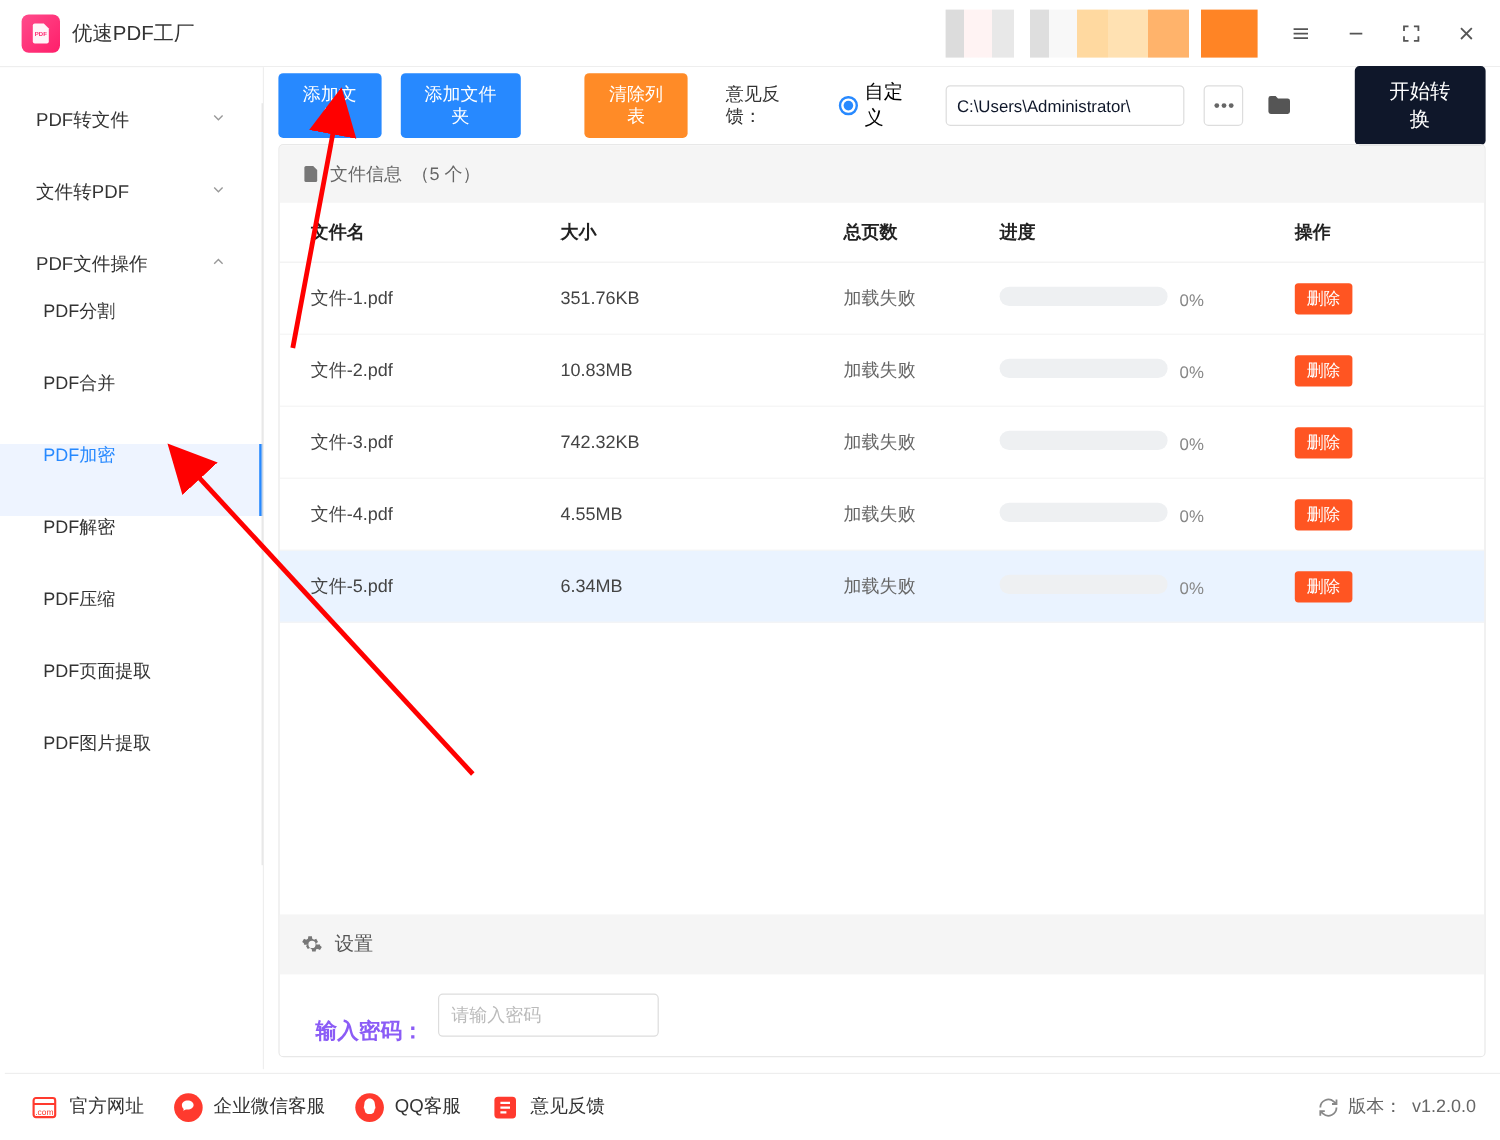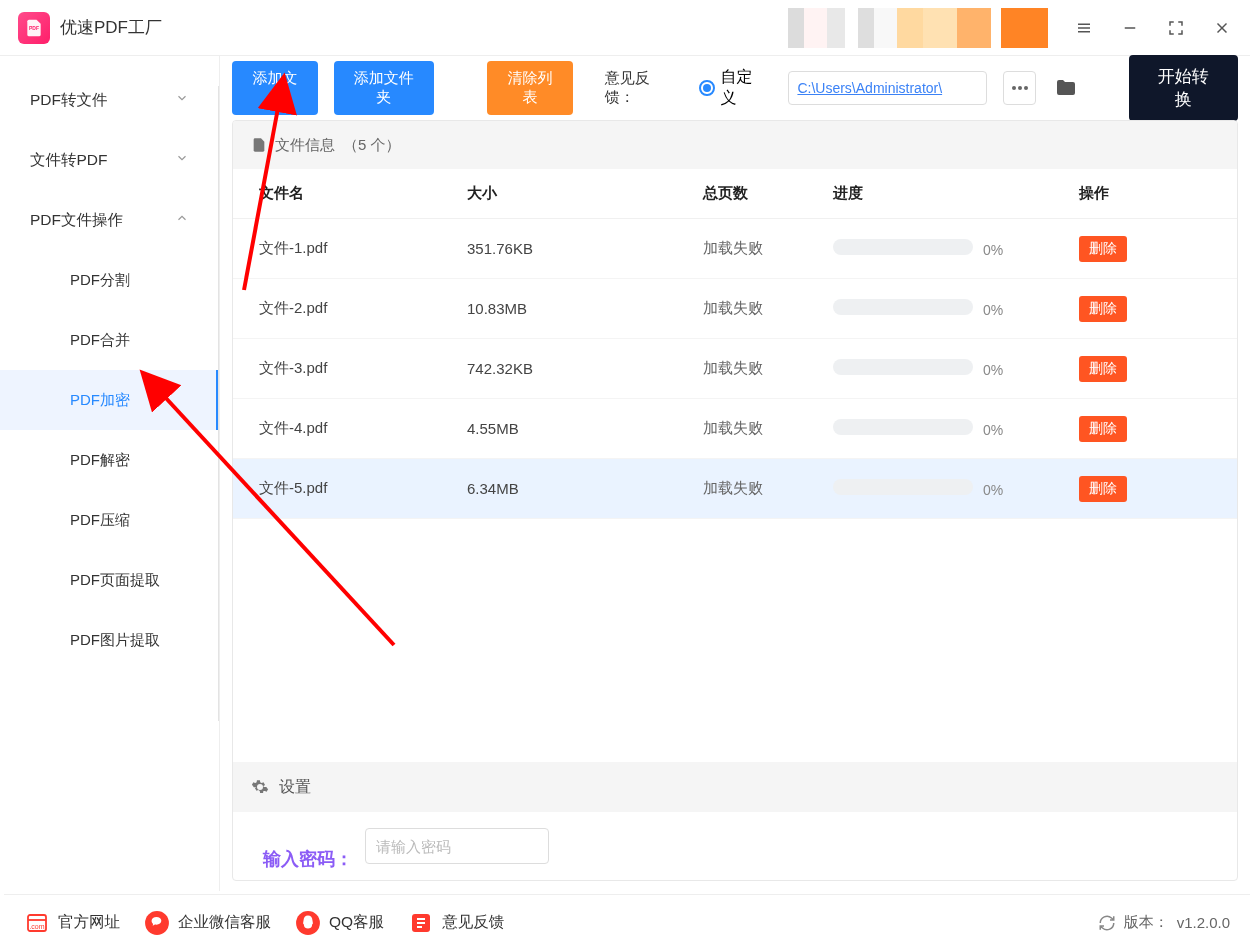--- a/index.html
+++ b/index.html
@@ -15,37 +15,37 @@
   filter:blur(0.3px);
 }
 .win-btn { width: 20px; height: 20px; display: flex; align-items: center; justify-content: center; cursor: pointer; color: #555; }
 .win-btn svg { width: 18px; height: 18px; }
 
 .content { display: flex; height: 835px; }
 .sidebar { width: 220px; padding-top: 14px; border-right: 1px solid #eee; position: relative; }
 .sidebar::after { content: ""; position: absolute; right: 0; top: 30px; bottom: 170px; width: 1px; background: #e3e3e3; }
 .side-main { height: 60px; display: flex; align-items: center; padding-left: 30px; font-size: 15.5px; color: #333; cursor: pointer; position: relative; }
 .side-main .chev { position: absolute; right: 30px; color: #999; }
-.side-sub { height: 60px; display: flex; align-items: center; padding-left: 70px; font-size: 15px; color: #333; cursor: pointer; position: relative; }
+.side-sub { height: 60px; display: flex; padding-left: 36px; font-size: 15px; color: #333; cursor: pointer; position: relative; }
 .side-sub.active { color: #2789ff; background: #eef4ff; }
 .side-sub.active::after { content: ""; position: absolute; right: 0; top: 0; bottom: 0; width: 3.5px; background: #2789ff; }
 
 .main { flex: 1; display: flex; flex-direction: column; background: #fff; }
 .toolbar { height: 64px; display: flex; align-items: center; padding: 0 12px 0 12px; gap: 16px; }
 .btn { border: none; border-radius: 4px; padding: 8px 14px; font-size: 15px; cursor: pointer; color: #fff; }
 .btn-blue { background: #2789ff; }
 .btn-orange { background: #ff8b27; text-align: center; }
 .btn-start { background: #0f172a; font-size: 17px; padding: 10px 22px; font-family: Liberation Mono, monospace; }
 .btn-del { background: #ff5522; font-size: 14px; padding: 4px 10px; border-radius: 3px; color: #fff; border: none; cursor: pointer; }
 .toolbar-spacer { flex: 1; }
 .out-label { font-size: 15px; color: #333; }
 .radio-wrap { display: flex; align-items: center; gap: 6px; margin: 0 6px; }
 .radio-dot { width: 16px; height: 16px; border: 2px solid #2789ff; border-radius: 50%; display: flex; align-items: center; justify-content: center; }
 .radio-dot::after { content: ""; width: 8px; height: 8px; background: #2789ff; border-radius: 50%; }
-.path-input { border: 1px solid #ddd; border-radius: 4px; height: 34px; width: 200px; padding: 0 8px; font-size: 14px; color: #3b82f6; text-decoration: underline; }
+.path-input { border: 1px solid #ddd; border-radius: 4px; height: 34px; width: 200px; padding: 0 8px; font-size: 14px; color: #0f172a; }
 .dots-btn { border: 1px solid #ddd; border-radius: 4px; height: 34px; width: 34px; display: flex; align-items: center; justify-content: center; cursor: pointer; }
 .folder-btn { width: 28px; height: 28px; display: flex; align-items: center; justify-content: center; cursor: pointer; color: #555; }
 
 .panel { margin: 0 12px; border: 1px solid #e8e8e8; border-radius: 4px; flex: 1; display: flex; flex-direction: column; overflow: hidden; }
 .panel-header { background: #f5f5f5; height: 48px; display: flex; align-items: center; padding-left: 18px; font-size: 15px; color: #666; gap: 8px; }
 .table-head { display: flex; height: 50px; align-items: center; font-size: 15px; color: #222; font-weight: 600; border-bottom: 1px solid #f0f0f0; }
 .col-name { width: 234px; padding-left: 26px; }
 .col-size { width: 236px; }
 .col-pages { width: 130px; }
 .col-prog { width: 246px; }

